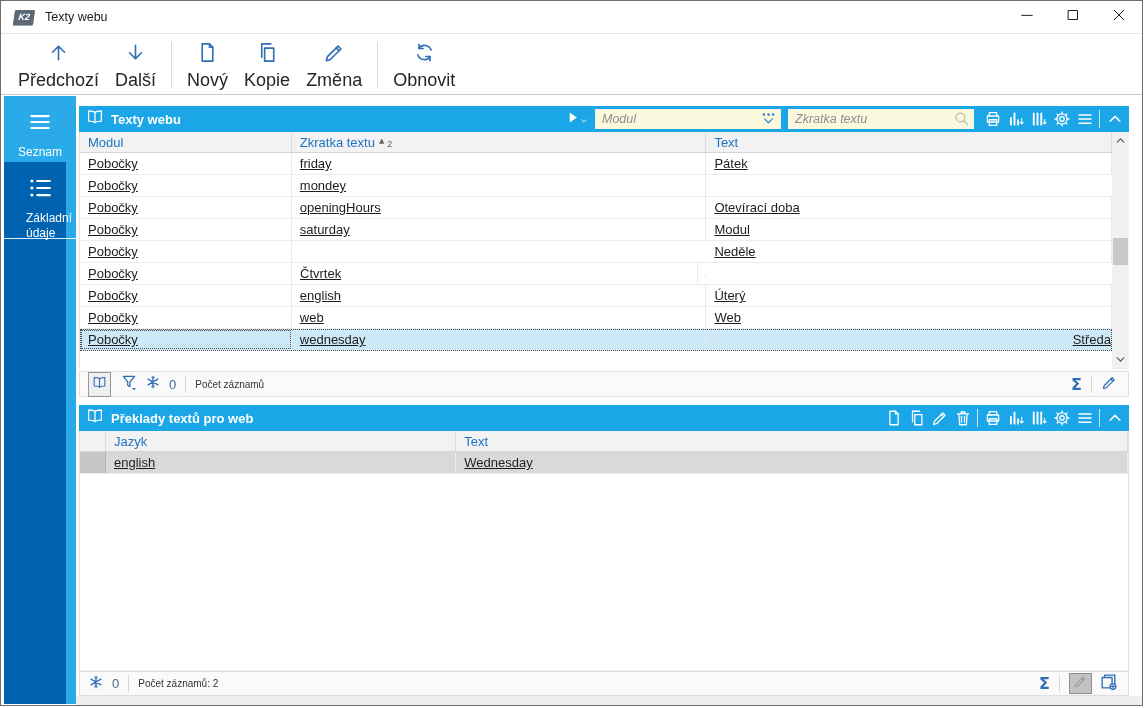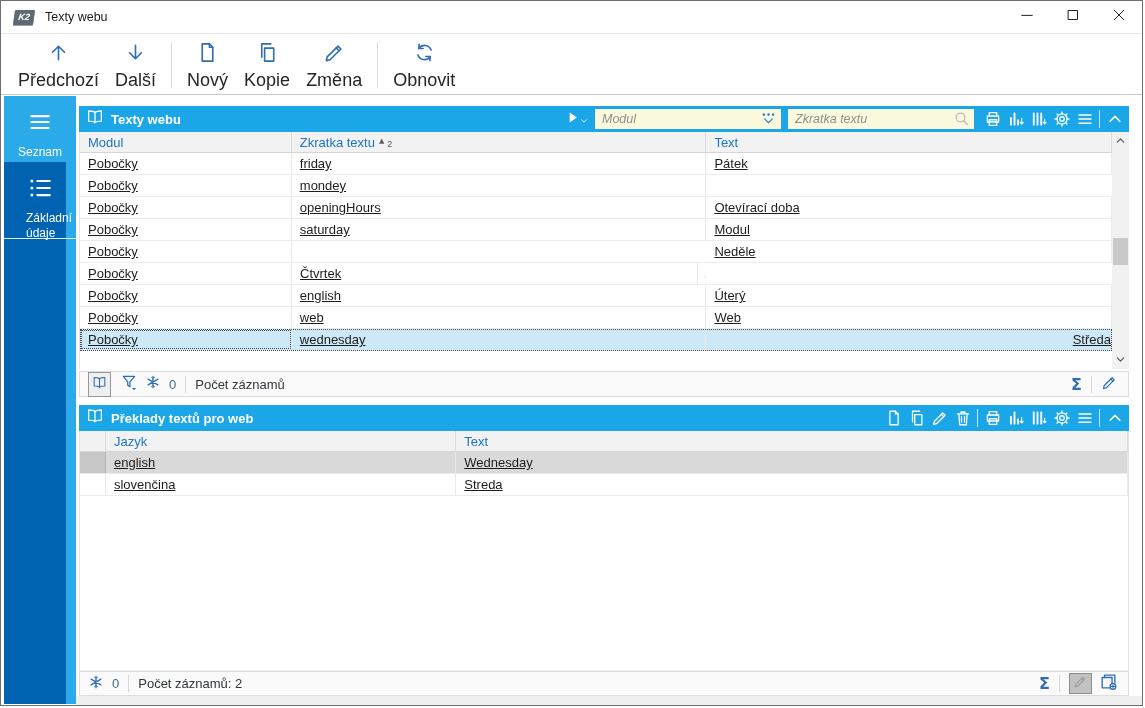--- a/index.html
+++ b/index.html
@@ -71,21 +71,21 @@
   .sthumb{position:absolute;left:1px;width:15px;top:106px;height:27px;background:#c9c9c9;}
 
   
   .sbar{position:absolute;left:0;width:1050px;background:#fafafa;border:1px solid #dedede;display:flex;align-items:center;padding:0 8px;}
   #sbar1{top:275px;height:26px;}
   #sbar2{top:575px;height:25px;}
   .tool{color:var(--accent);display:flex;align-items:center;margin-right:7px;}
   .boxed{border:1px solid #979797;background:#efefef;padding:2px 3px;margin-right:9px;}
   .count{font-size:13px;color:#44698f;margin:0 9px 0 1px;}
   .vdiv{width:1px;height:17px;background:#d6d6d6;margin-right:9px;}
-  .slabel{font-size:13px;color:#30373d;white-space:nowrap;}
+  .slabel{font-size:10px;color:#30373d;white-space:nowrap;}
   .sright{margin-left:auto;display:flex;align-items:center;}
   .sigma{font-size:16px;font-weight:bold;color:var(--accent);margin:0 9px;font-family:"DejaVu Sans",sans-serif;}
   .graybox{width:23px;height:21px;background:#c2c2c2;border:1px solid #8e8e8e;display:flex;align-items:center;justify-content:center;color:#9d9d9d;margin:0 7px 0 0;}
 
   .bottomstrip{position:absolute;left:75px;top:695px;width:1066px;height:11px;background:#efefef;}
 </style>
 </head>
 <body>
 
 <div class="window">
@@ -445,25 +445,20 @@
         <div class="hcell" style="width: 673px;">
           <span>Text</span>
         </div>
       </div>
     <div class="tblbody" id="t2body">
         <div class="trow gsel">
           <div class="tcell" style="width: 26px;"></div>
           <div class="tcell" style="width: 351px;">english</div>
           <div class="tcell" style="width: 673px;">Wednesday</div>
         </div>
-        <div class="trow">
-          <div class="tcell" style="width: 26px;"></div>
-          <div class="tcell" style="width: 351px;">slovenčina</div>
-          <div class="tcell" style="width: 673px;">Streda</div>
-        </div>
       </div>
 
     <div class="sbar" id="sbar2">
       <span class="tool">
           <span><svg width="16" height="16" viewBox="0 0 24 24" fill="none" stroke="currentColor" stroke-width="1.7" stroke-linecap="round" stroke-linejoin="round">
               <path d="M12 3.5v17M4.6 7.75l14.8 8.5M19.4 7.75 4.6 16.25" stroke-width="1.9"></path>
               <path d="M9.7 5 12 6.9 14.3 5M9.7 19l2.3-1.9 2.3 1.9" stroke-width="1.4"></path>
             </svg></span>
         </span>
       <span class="count">0</span>

